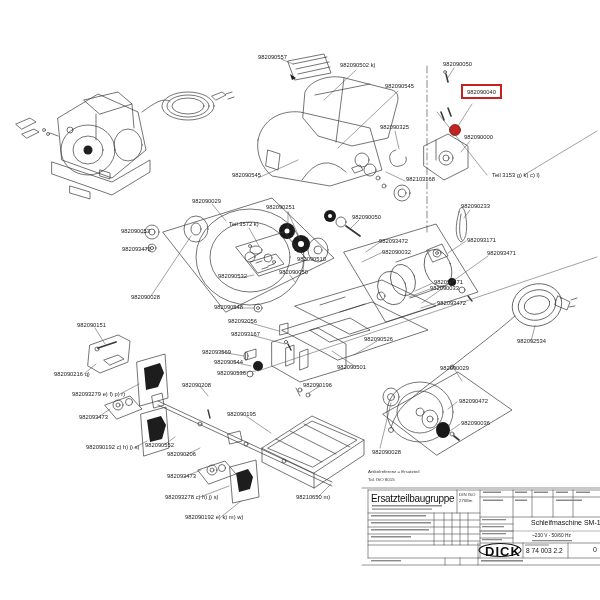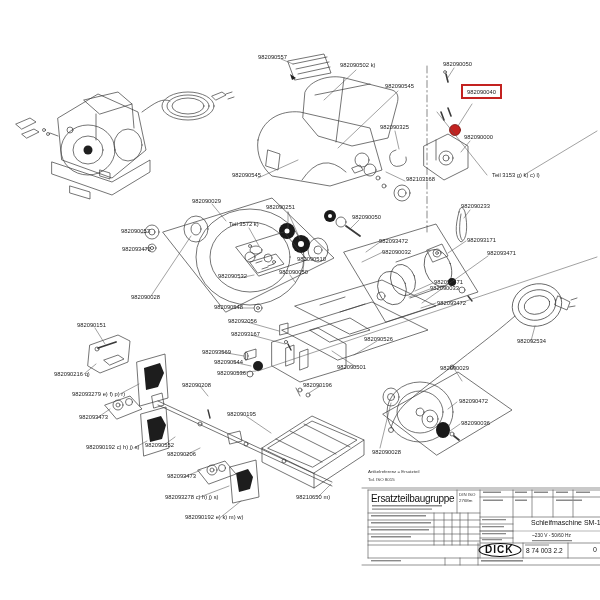--- a/index.html
+++ b/index.html
@@ -9,21 +9,21 @@
   #labels .lbl{position:absolute;font:5.8px/1.05 "Liberation Sans",sans-serif;color:#1c1c1c;
                white-space:nowrap;letter-spacing:0;}
   #labels .lbl.boxed{border:2px solid #c32220;padding:2.5px 4px;background:rgba(255,255,255,.0);}
   .tb{position:absolute;color:#222;white-space:nowrap;}
   #tb-title{font-size:10.5px;letter-spacing:-.3px;transform:scaleX(.95);transform-origin:0 0;color:#111;}
   #tb-machine{font-size:7px;color:#111;}
   #tb-volt{font-size:4.8px;}
   #tb-num{font-size:6.6px;color:#111;}
   #tb-rev{font-size:7px;}
   .micro{font-size:4.4px;color:#333;}
-  #brand-text{font-size:10px;font-weight:bold;letter-spacing:1px;color:#0d0d0d;}
+  #brand-text{font-size:13px;font-weight:bold;letter-spacing:1px;color:#0d0d0d;}
   #watermark{position:absolute;font-size:19.5px;font-weight:500;letter-spacing:.5px;z-index:30;}
 </style>
 </head>
 <body>
 
 <div id="screen">
 
 <svg width="600" height="600" viewBox="0 0 600 600">
   <g stroke="#3a3a3a" stroke-width="0.7" fill="none" stroke-linejoin="round" stroke-linecap="round">
 

